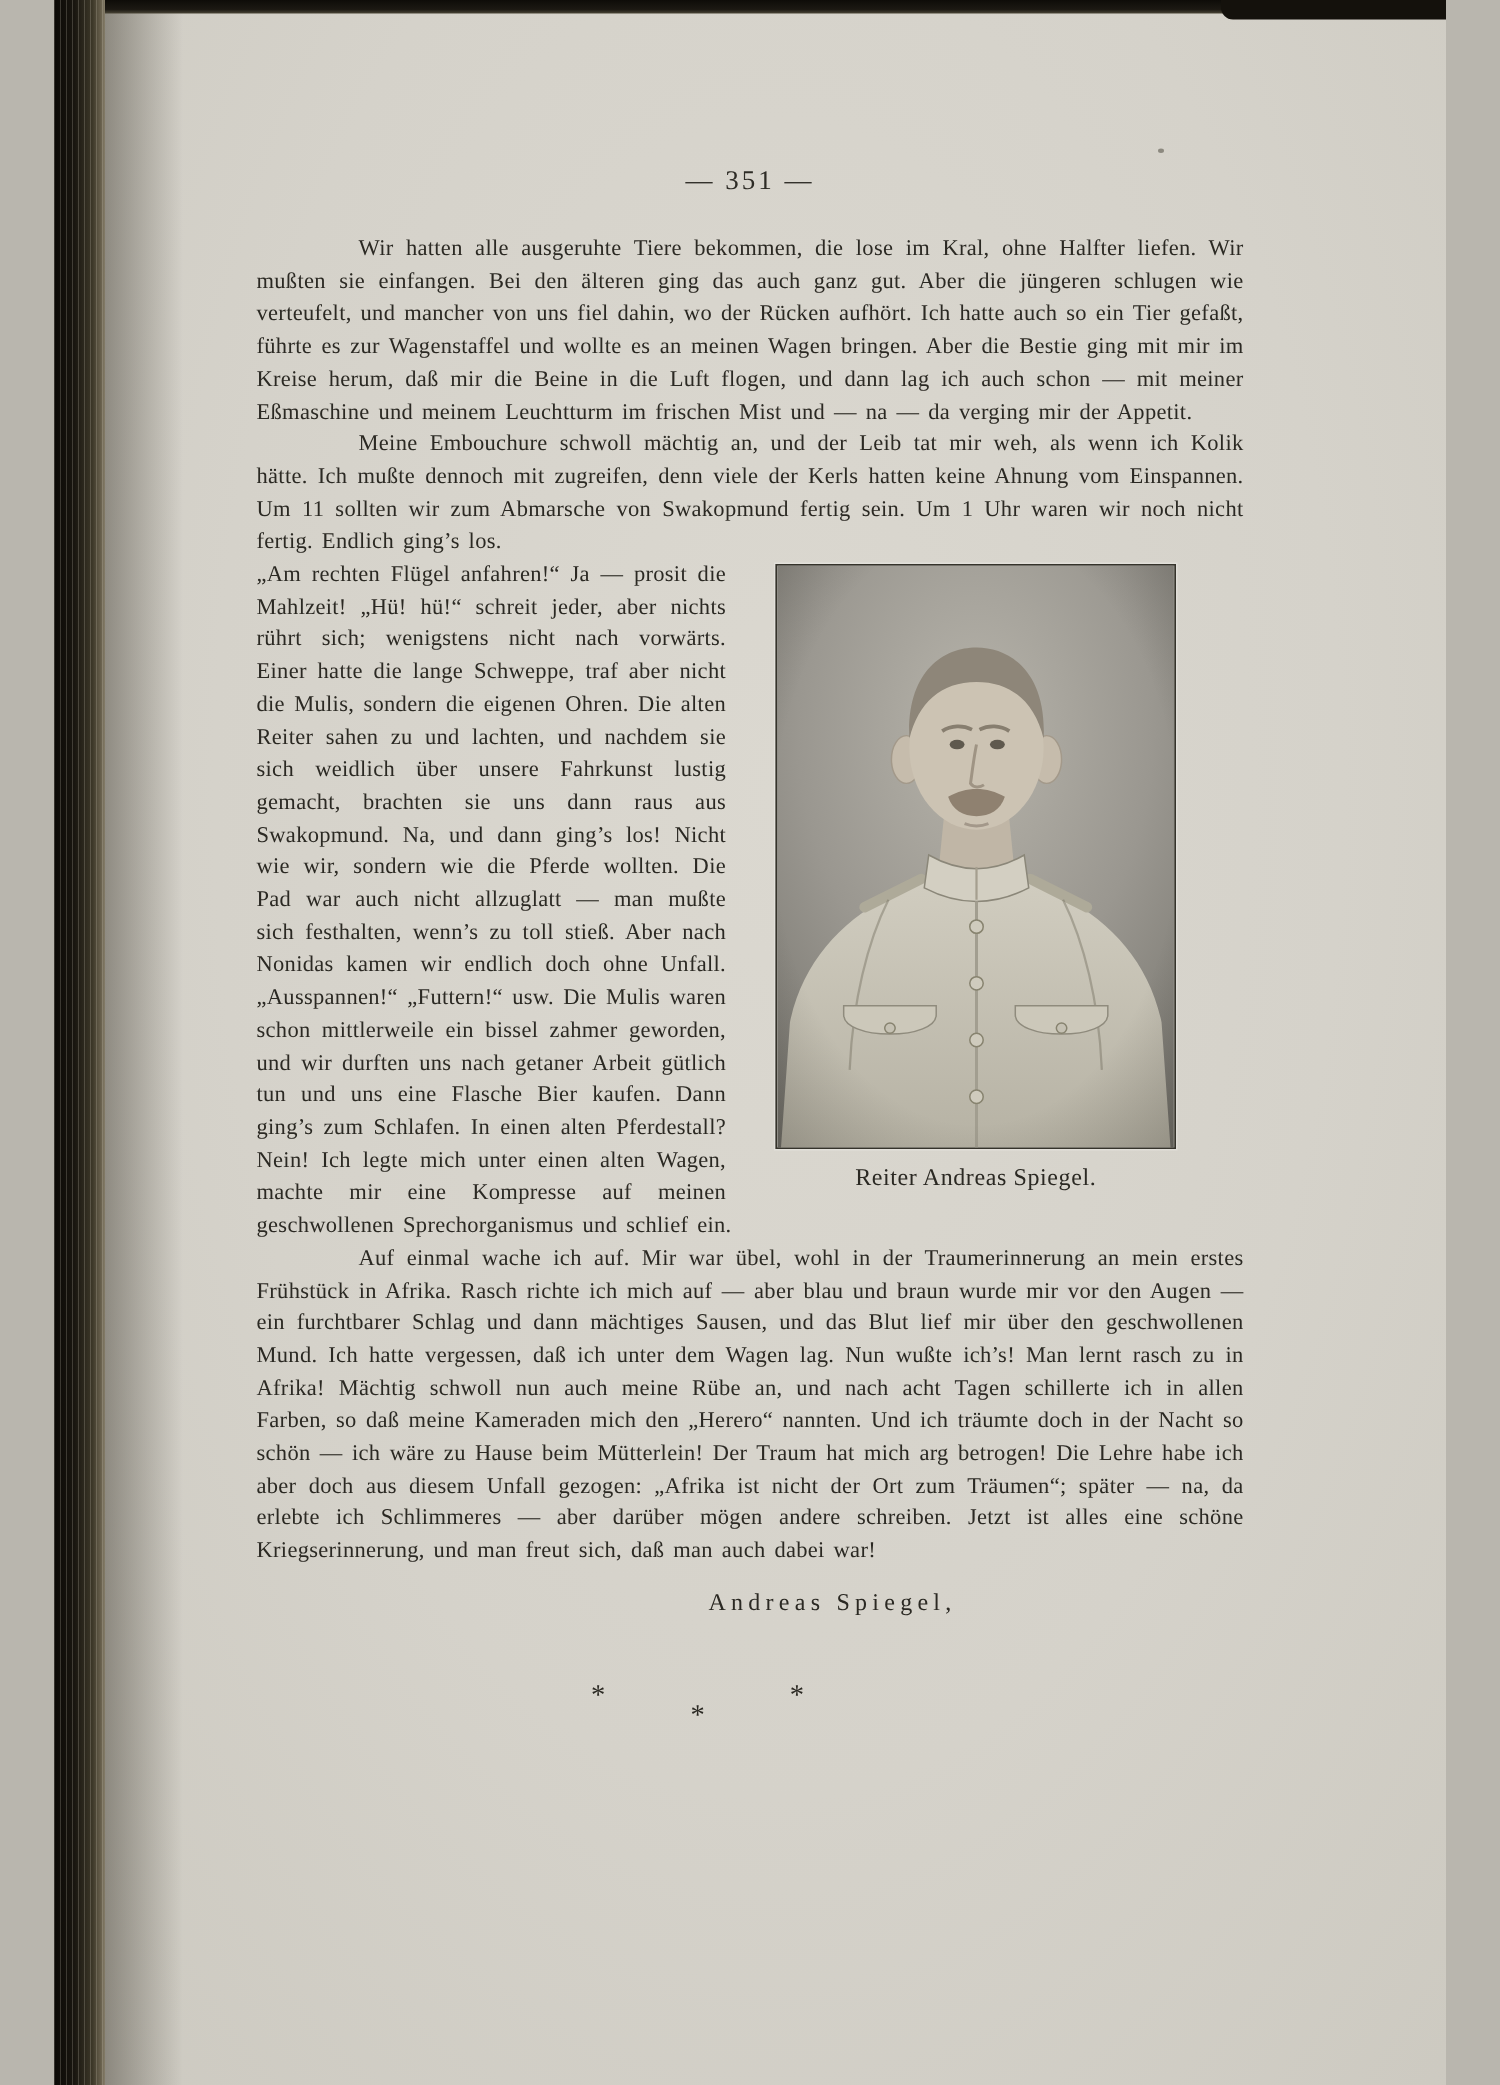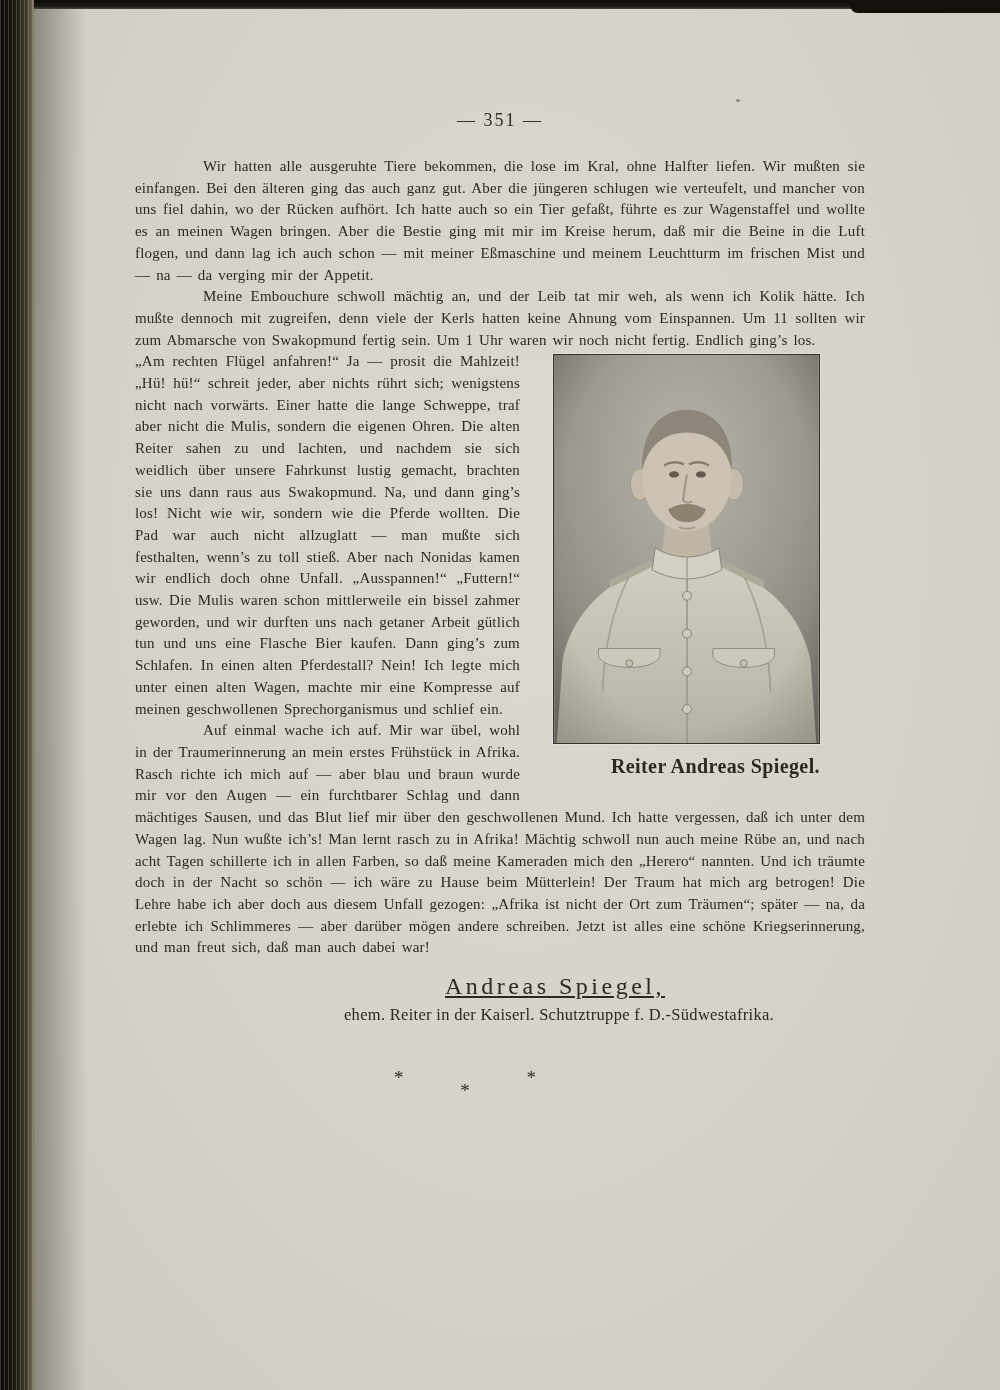--- a/index.html
+++ b/index.html
@@ -1,20 +1,20 @@
 <!DOCTYPE html>
 <html lang="de"><head>
 <meta charset="utf-8">
 <style>
   * { margin:0; padding:0; box-sizing:border-box; }
   html,body { background:#b9b6ae; }
   body { font-family:"Liberation Serif","DejaVu Serif",serif; }
 
   .page {
-    position:relative; width:1000px; height:1390px; margin:0 auto;
+    position:relative; width:928px; height:1390px; margin:0 auto;
     background: radial-gradient(ellipse at 52% 38%, #dbd8d0 0%, #d5d2ca 55%, #ccc9c0 100%);
     color:#2b2923; overflow:hidden;
   }
 
   
   .top-edge {
     position:absolute; top:0; left:0; width:100%; height:9px; z-index:5;
     background:linear-gradient(180deg,#0e0c08 0%, #1c1913 70%, #4a4536 100%);
   }
   .top-edge::after{
@@ -48,26 +48,26 @@
   p.indent { text-indent:68px; }
 
   figure.photo-figure {
     float:right; width:267px; margin:3px 45px 12px 33px;
   }
   .photo-frame {
     border:1px solid #35332b; background:#8f8d86; line-height:0;
     box-shadow:0 0 0 1px rgba(255,255,255,0.25);
   }
   figcaption.photo-caption {
-    margin-top:11px; text-align:right; font-size:20px; font-weight:bold;
+    margin-top:11px; text-align:center; font-size:16px; font-weight:normal;
     letter-spacing:0.4px; color:#2b2923;
   }
 
   .signature { margin-top:14px; text-align:center; }
-  .sig-name  { font-size:24px; letter-spacing:3.5px; margin-left:110px;text-decoration:underline; }
+  .sig-name  { font-size:16px; letter-spacing:3.5px; margin-left:110px; }
   .sig-title { font-size:16.5px; margin-top:5px; margin-left:118px; letter-spacing:0.3px; }
 
   .separator {
     margin-top:42px; text-align:center; padding-right:70px;
     font-size:19px; color:#2b2923; height:40px;
   }
   .ast { display:inline-block; margin:0 26px; }
   .ast-mid { transform:translateY(13px); }
 </style>
 </head>
@@ -141,21 +141,20 @@
         </div>
         <figcaption class="photo-caption">Reiter Andreas Spiegel.</figcaption>
       </figure>
 
       <p class="para">„Am rechten Flügel anfahren!“ Ja — prosit die Mahlzeit! „Hü! hü!“ schreit jeder, aber nichts rührt sich; wenigstens nicht nach vorwärts. Einer hatte die lange Schweppe, traf aber nicht die Mulis, sondern die eigenen Ohren. Die alten Reiter sahen zu und lachten, und nachdem sie sich weidlich über unsere Fahrkunst lustig gemacht, brachten sie uns dann raus aus Swakopmund. Na, und dann ging’s los! Nicht wie wir, sondern wie die Pferde wollten. Die Pad war auch nicht allzuglatt — man mußte sich festhalten, wenn’s zu toll stieß. Aber nach Nonidas kamen wir endlich doch ohne Unfall. „Ausspannen!“ „Futtern!“ usw. Die Mulis waren schon mittlerweile ein bissel zahmer geworden, und wir durften uns nach getaner Arbeit gütlich tun und uns eine Flasche Bier kaufen. Dann ging’s zum Schlafen. In einen alten Pferdestall? Nein! Ich legte mich unter einen alten Wagen, machte mir eine Kompresse auf meinen geschwollenen Sprechorganismus und schlief ein.</p>
       <p class="para indent">Auf einmal wache ich auf. Mir war übel, wohl in der Traumerinnerung an mein erstes Frühstück in Afrika. Rasch richte ich mich auf — aber blau und braun wurde mir vor den Augen — ein furchtbarer Schlag und dann mächtiges Sausen, und das Blut lief mir über den geschwollenen Mund. Ich hatte vergessen, daß ich unter dem Wagen lag. Nun wußte ich’s! Man lernt rasch zu in Afrika! Mächtig schwoll nun auch meine Rübe an, und nach acht Tagen schillerte ich in allen Farben, so daß meine Kameraden mich den „Herero“ nannten. Und ich träumte doch in der Nacht so schön — ich wäre zu Hause beim Mütterlein! Der Traum hat mich arg betrogen! Die Lehre habe ich aber doch aus diesem Unfall gezogen: „Afrika ist nicht der Ort zum Träumen“; später — na, da erlebte ich Schlimmeres — aber darüber mögen andere schreiben. Jetzt ist alles eine schöne Kriegserinnerung, und man freut sich, daß man auch dabei war!</p>
     </div>
 
     <div class="signature">
       <div class="sig-name">Andreas Spiegel,</div>
-      <div class="sig-title">ehem. Reiter in der Kaiserl. Schutztruppe f. D.-Südwestafrika.</div>
     </div>
 
     <div class="separator">
       <span class="ast ast-left">*</span>
       <span class="ast ast-mid">*</span>
       <span class="ast ast-right">*</span>
     </div>
 
   </main>
 </div>

